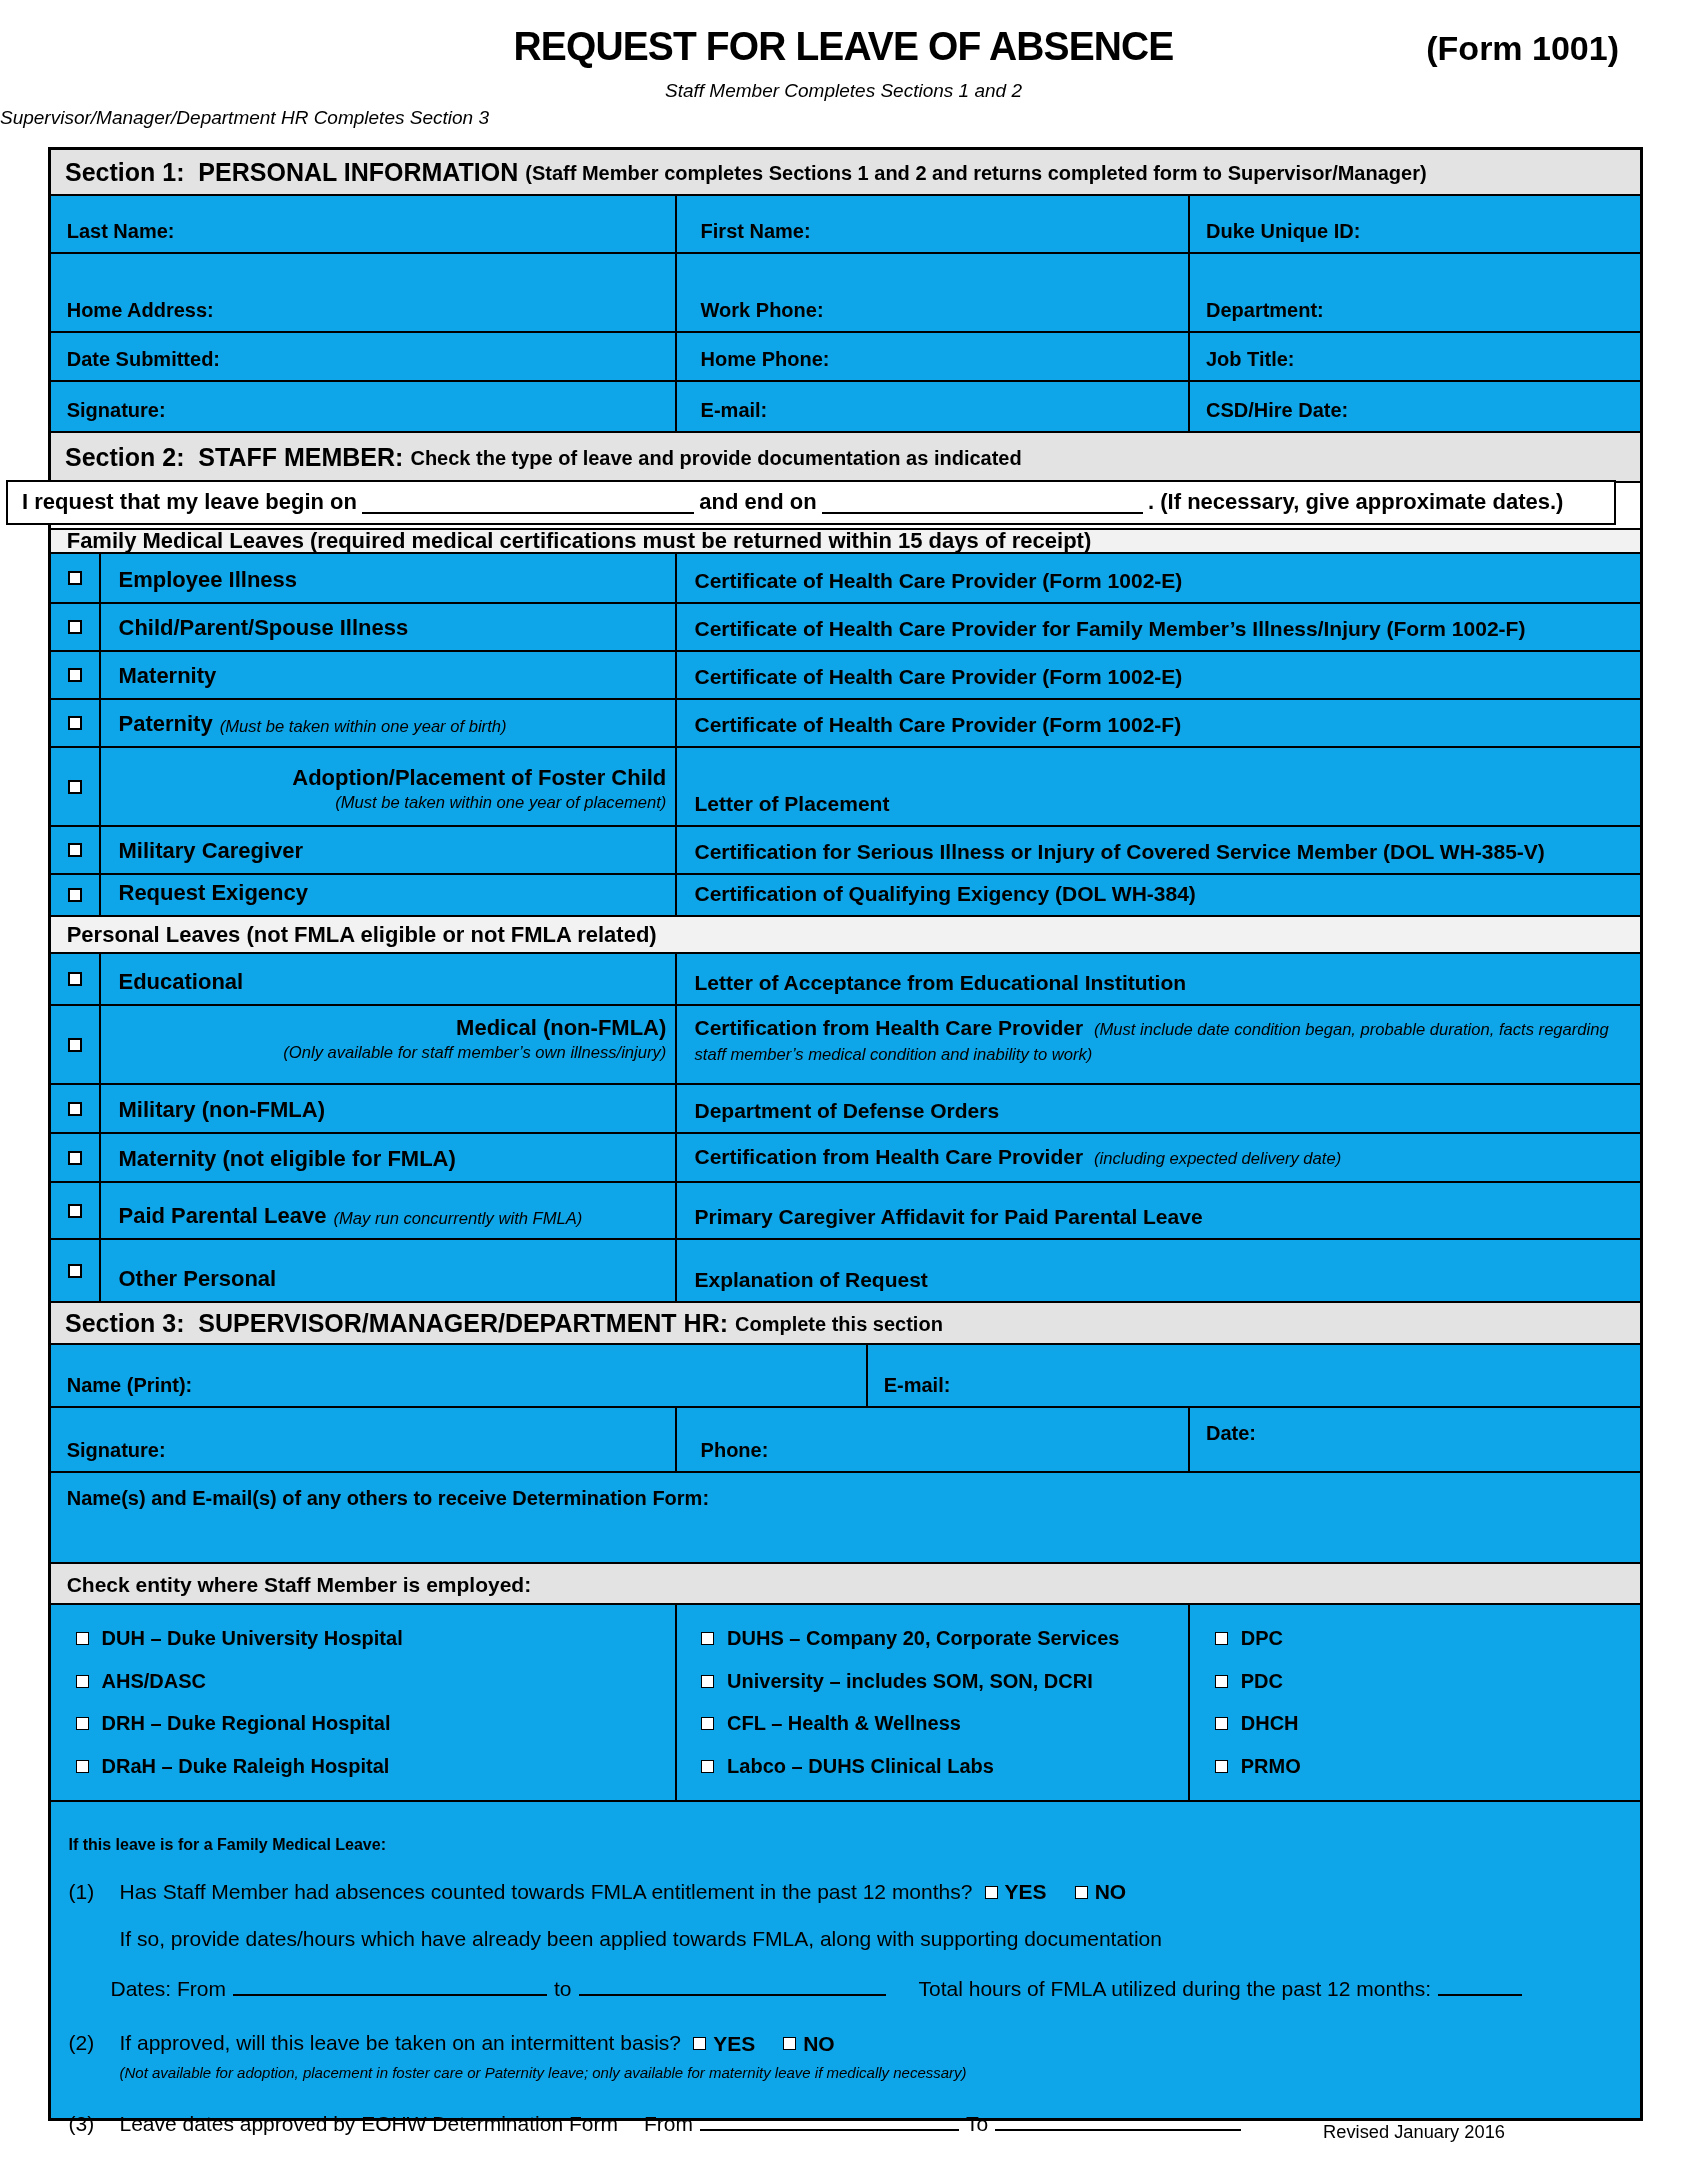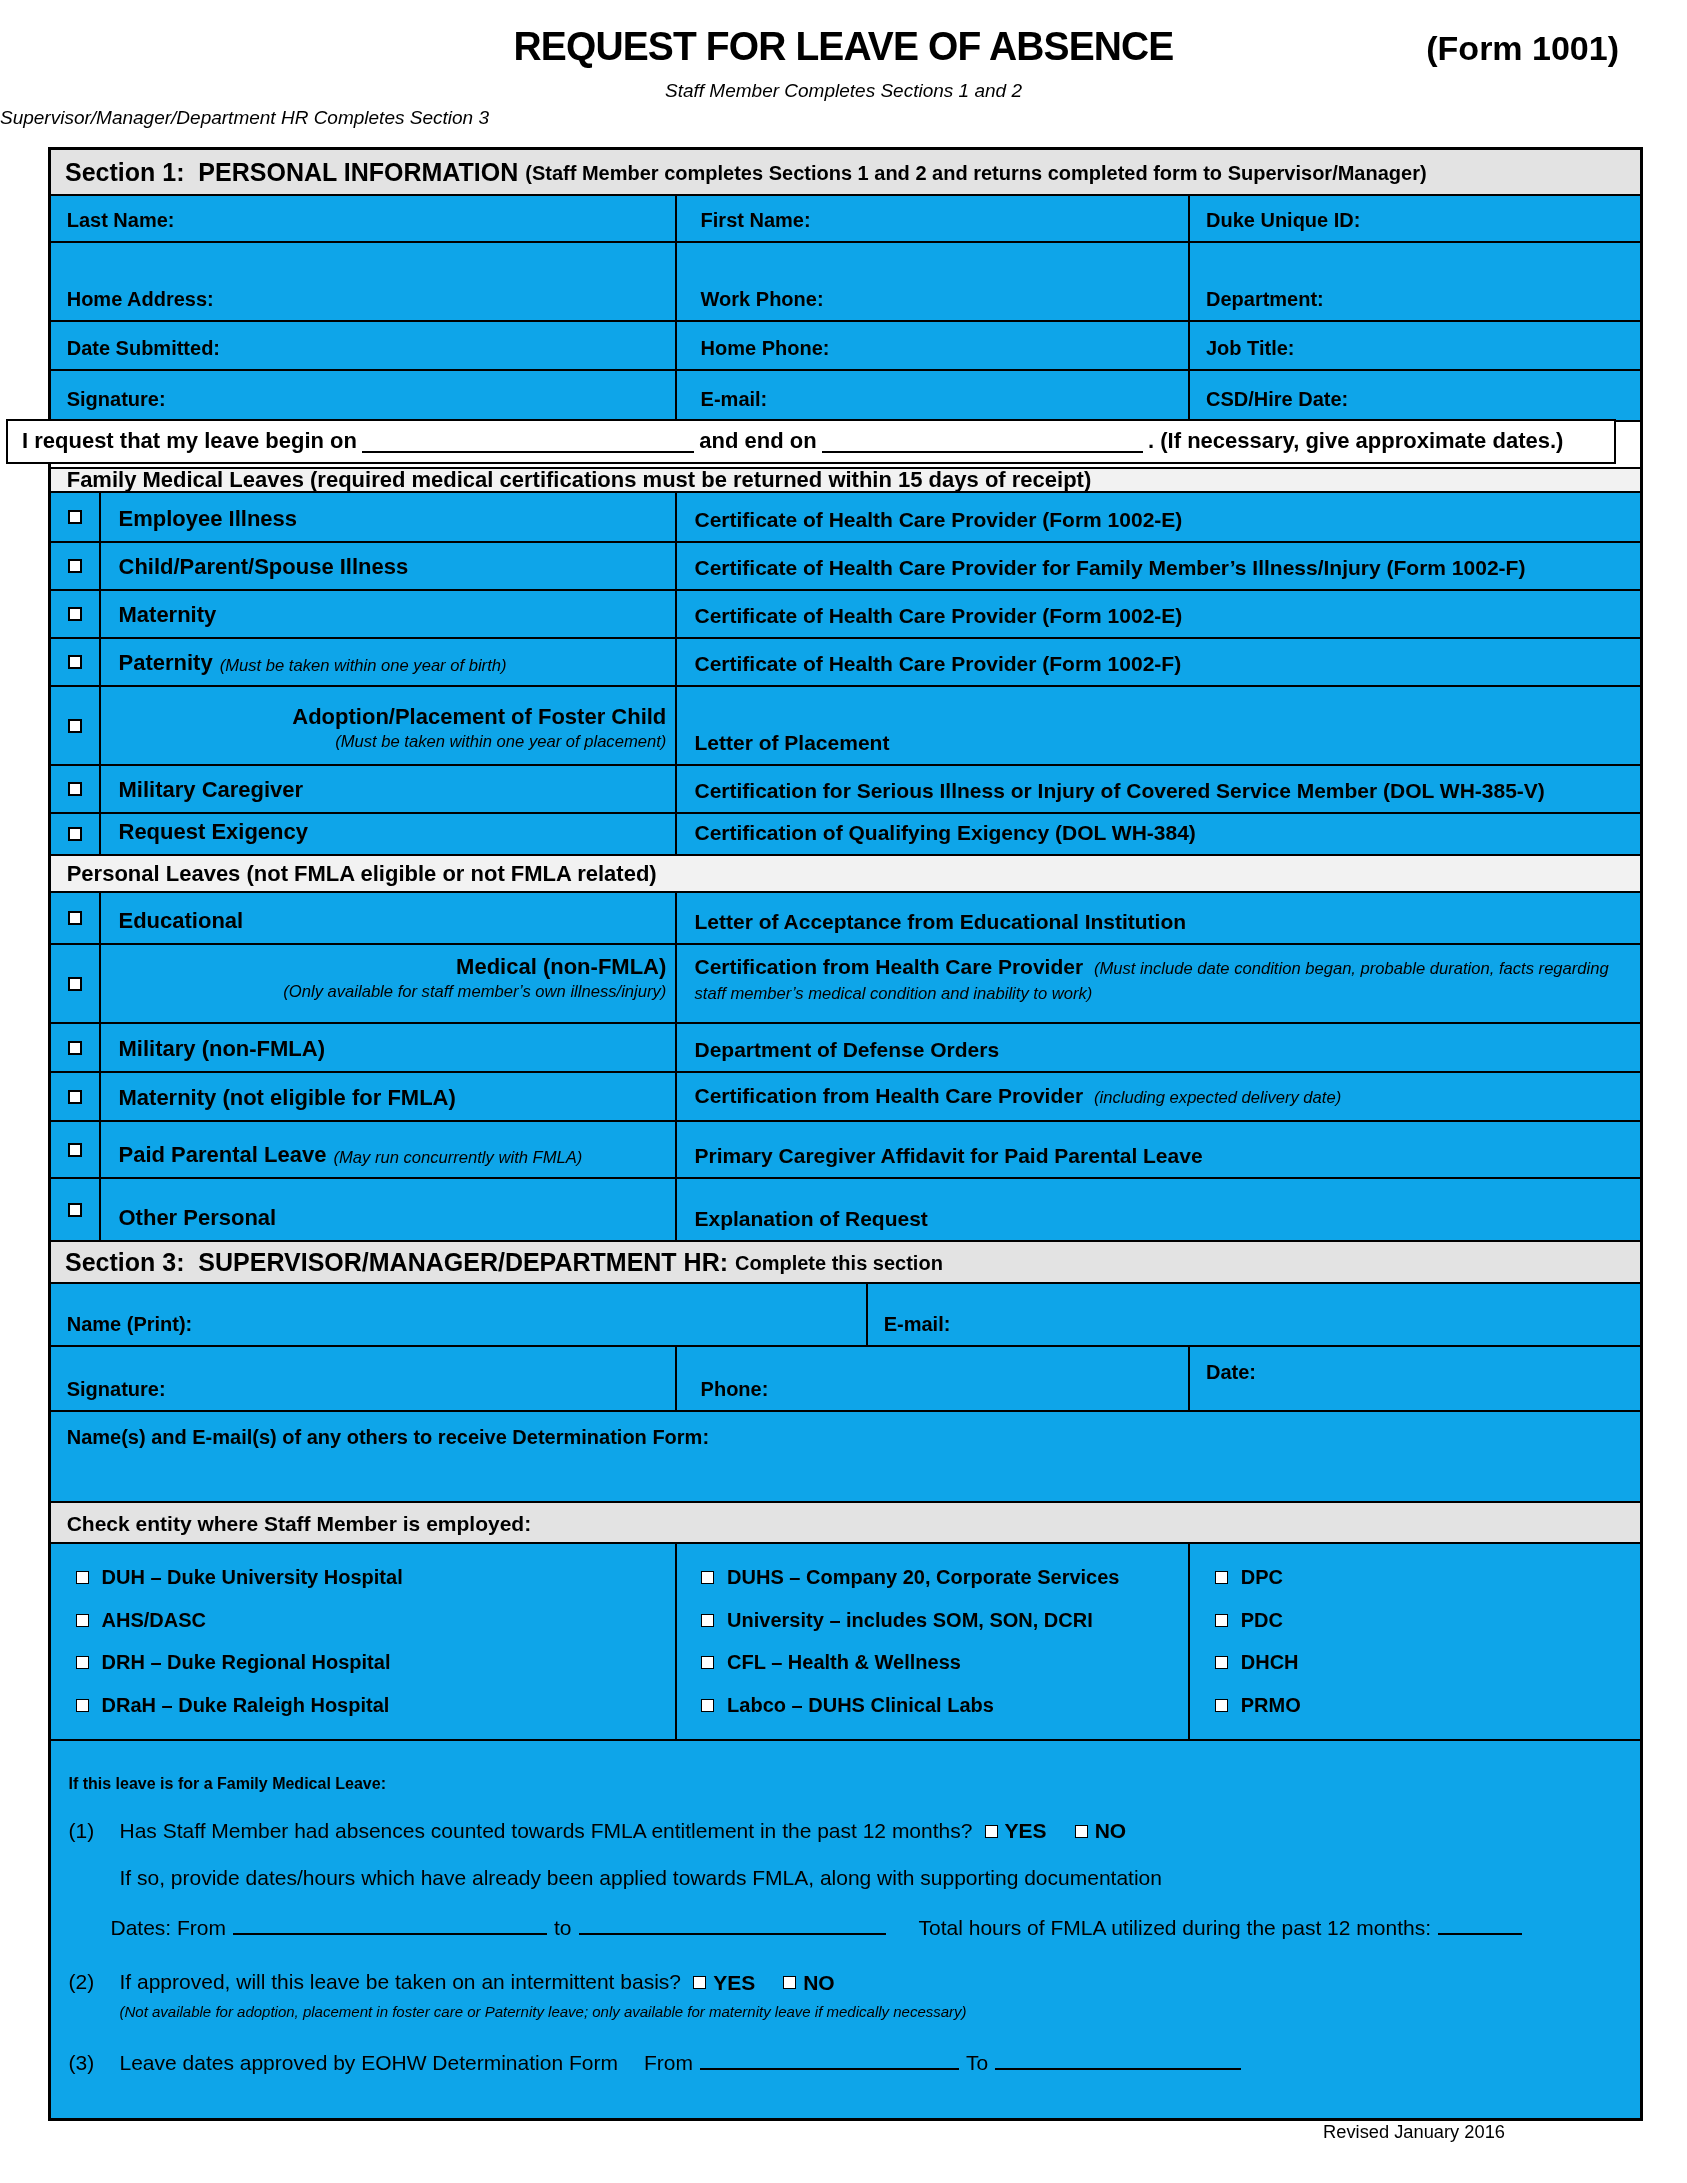--- a/index.html
+++ b/index.html
@@ -33,21 +33,21 @@
 
   
   .sec-head { background:#e3e3e3; display:flex; align-items:center; padding-left:14px; }
   .sec-head .big { font-size:25px; font-weight:700; white-space:pre; }
   .sec-head .small { font-size:20px; font-weight:700; margin-left:7px; padding-top:3.5px; }
   .band { background:#f2f2f2; display:flex; align-items:center; padding-left:15.7px;
           font-size:22px; font-weight:700; }
   .eband { background:#e3e3e3; }
 
   
-  .h-s1head{height:44px} .h-r1{height:47px} .h-r2{height:79px} .h-r3{height:49px} .h-r4{height:51px}
+  .h-s1head{height:44px} .h-r1{height:58px} .h-r2{height:79px} .h-r3{height:49px} .h-r4{height:51px}
   .h-s2head{height:50px} .h-req{height:47px} .h-band1{height:24px}
   .h-f1{height:50px} .h-f2{height:48px} .h-f3{height:48px} .h-f4{height:48px}
   .h-f5{height:79px} .h-f6{height:48px} .h-f7{height:42px}
   .h-band2{height:37px}
   .h-p1{height:52px} .h-p2{height:79px} .h-p3{height:49px} .h-p4{height:49px}
   .h-p5{height:57px} .h-p6{height:63px}
   .h-s3head{height:42px} .h-ne{height:63px} .h-spd{height:65px} .h-det{height:91px}
   .h-eband{height:41px} .h-ent{height:197px} .h-fml{height:321px}
 
   
@@ -132,20 +132,24 @@
       <div class="cell c40 label">Date Submitted:</div>
       <div class="cell c32 label">Home Phone:</div>
       <div class="cell c28 label">Job Title:</div>
     </div>
     <div class="row h-r4">
       <div class="cell c40 label">Signature:</div>
       <div class="cell c32 label">E-mail:</div>
       <div class="cell c28 label">CSD/Hire Date:</div>
     </div>
 
+    <div class="row sec-head h-s2head">
+      <span class="big">Section 2:  STAFF MEMBER:</span>
+      <span class="small">Check the type of leave and provide documentation as indicated</span>
+    </div>
 
     <div class="row reqrow h-req">
       <div class="reqbox">
         <span>I request that my leave begin on</span>
         <span class="bl" style="width:332px"></span>
         <span>and end on</span>
         <span class="bl" style="width:321px"></span>
         <span>.  (If necessary, give approximate dates.)</span>
       </div>
     </div>

